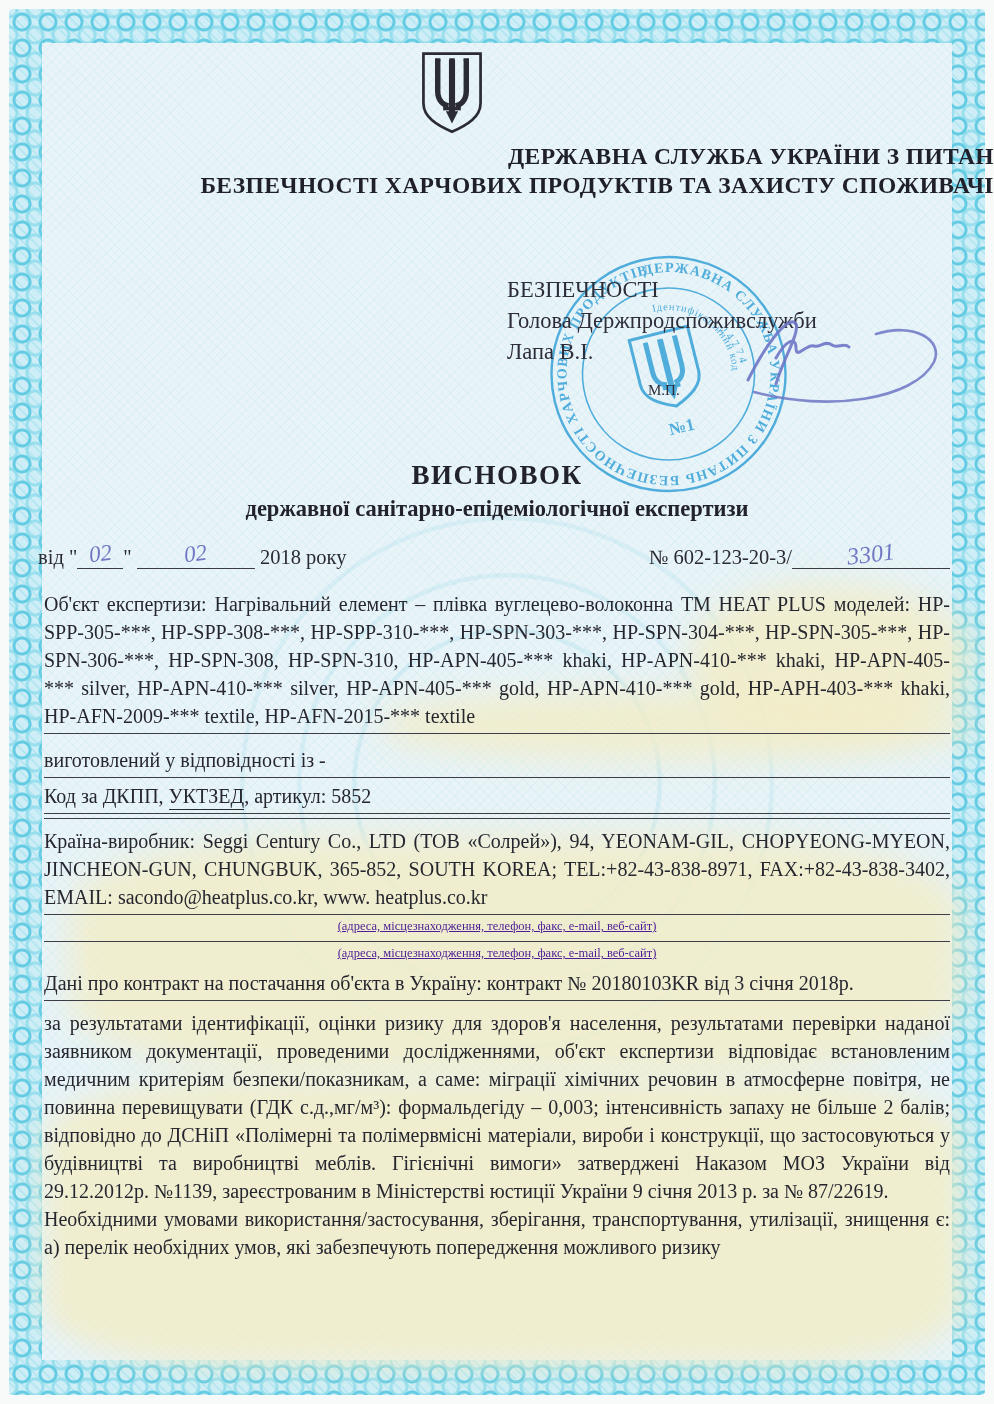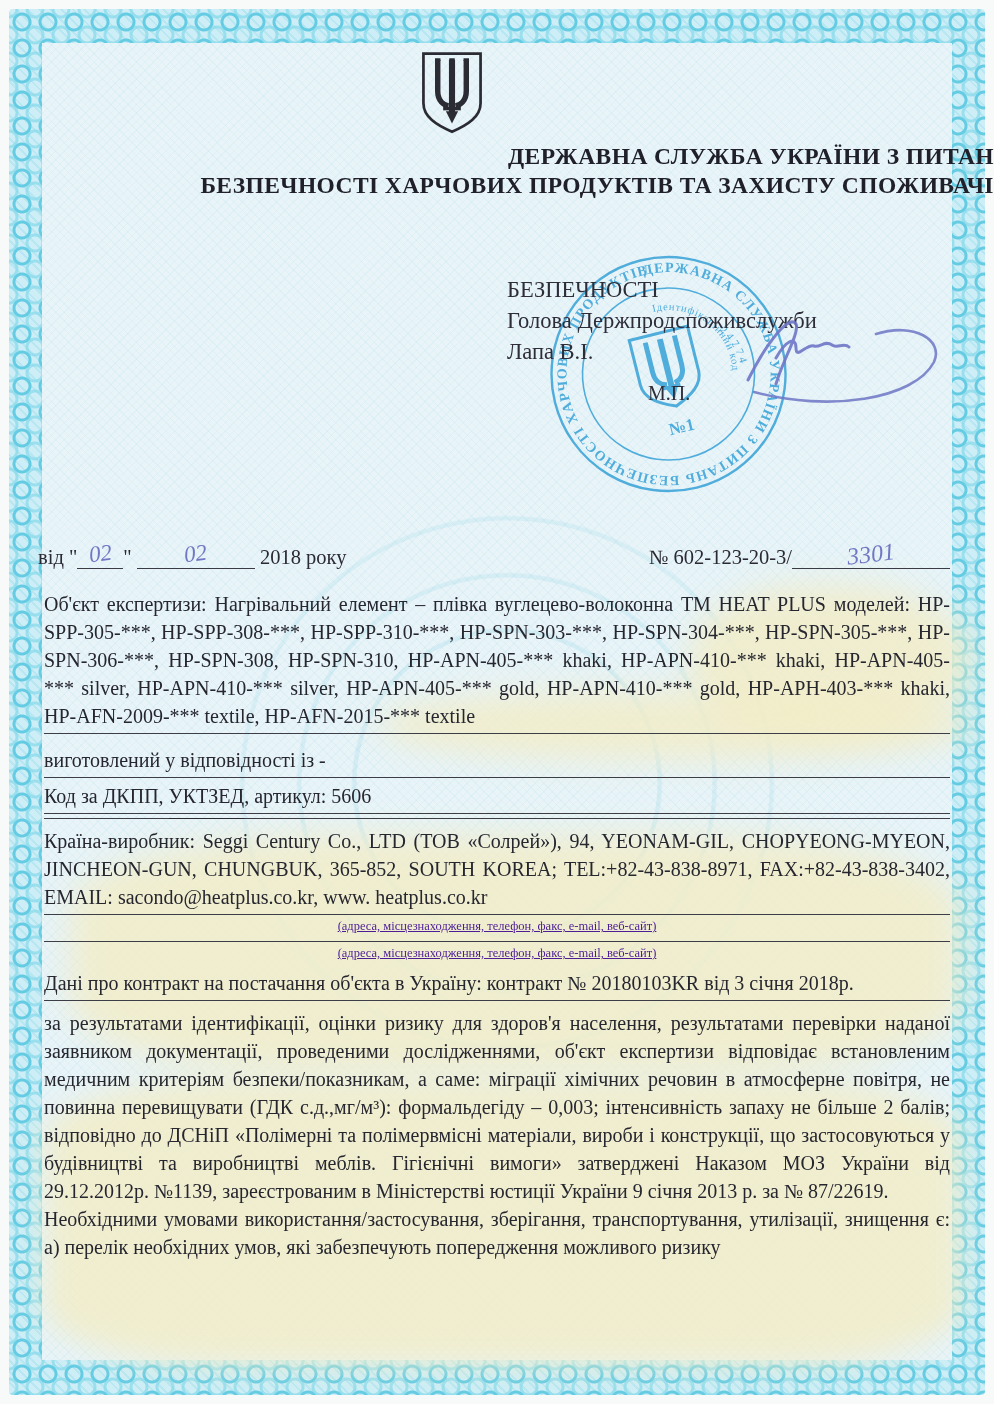--- a/index.html
+++ b/index.html
@@ -39,38 +39,38 @@
   .stain.s4{left:45px;top:1080px;width:915px;height:285px;border-radius:20%;filter:blur(14px);}
 
   
   .emblem{position:absolute;left:418px;top:50px;}
   .agency{position:absolute;left:16px;top:142px;width:100%;text-align:right;line-height:1.25;}
   .agency .n1,.agency .n2{font-weight:bold;font-size:23.5px;letter-spacing:.4px;color:#20202a;}
   .agency .addr,.agency .mail{font-size:20px;margin-top:3px;color:#26262f;}
 
   
   .approval{position:absolute;left:507px;top:274px;font-size:22.5px;line-height:31px;color:#2d2d3a;}
-  .mp{position:absolute;left:648px;top:382px;font-size:20px;color:#2d2d3a;}
+  .mp{position:absolute;left:648px;top:382px;font-size:15px;color:#2d2d3a;}
   .stamp{position:absolute;left:543px;top:248px;opacity:.82;transform:rotate(-14deg);}
   .signature{position:absolute;left:728px;top:298px;}
 
   
   .doc-title{position:absolute;left:0;top:460px;width:100%;text-align:center;}
   .doc-title .t1{font-weight:bold;font-size:27px;letter-spacing:1.5px;color:#22222c;}
   .doc-title .t2{font-weight:bold;font-size:22.5px;margin-top:5px;color:#22222c;}
   .dateline{position:absolute;left:38px;right:44px;top:546px;display:flex;justify-content:space-between;font-size:20.5px;}
   .blank{display:inline-block;border-bottom:1.8px solid #3b3b45;text-align:center;position:relative;height:22px;vertical-align:bottom;}
   .hand{display:inline-block;font-style:italic;font-size:23px;color:#7277c4;transform:translateY(-5px) rotate(-7deg);}
 
   
   .body{position:absolute;left:44px;right:44px;top:590px;font-size:20px;line-height:28px;text-align:justify;color:#26262f;}
   .body p{margin:0;}
   .rule{height:0;border-top:1.4px solid #3d3d47;margin:3px 0 4px 0;}
   .caption{font-size:12.5px;text-align:center;line-height:15px;margin:0 0 2px 0;color:#4c1d95;text-decoration:underline;}
-  .uline{border-bottom:1.6px solid #2a2a33;padding-bottom:11px;}
+  .uline{border-bottom:1.6px solid #2a2a33;padding-bottom:2px;}
   .gap8{height:8px;} .gap4{height:4px;}
 </style>
 </head>
 <body>
 
 <div class="page">
 
   <div class="border-band"></div>
   <div class="inner"></div>
   <div class="stain s1"></div>
@@ -132,20 +132,24 @@
   </div>
   <div class="mp">М.П.</div>
 
   <div class="signature">
     <svg width="235" height="112" viewBox="0 0 235 112" fill="none">
       <path d="M20,82 C40,42 62,16 68,26 C72,34 54,64 48,86 M48,60 C58,42 68,38 68,50 C68,62 78,46 86,48 C92,50 97,42 104,47 C109,51 116,44 121,49" stroke="#6f76c6" stroke-width="3" stroke-linecap="round" opacity=".9"></path>
       <path d="M26,94 C100,114 186,102 206,64 C216,42 186,24 148,36" stroke="#6f76c6" stroke-width="2.6" stroke-linecap="round" opacity=".85"></path>
     </svg>
   </div>
 
+  <div class="doc-title">
+    <div class="t1">ВИСНОВОК</div>
+    <div class="t2">державної санітарно-епідеміологічної експертизи</div>
+  </div>
 
   <div class="dateline">
     <span>
       <span>від "</span><span class="blank" style="width:46px;"><span class="hand">02</span></span><span>"</span>
       <span class="blank" style="width:118px;"><span class="hand">02</span></span>
       <span>2018 року</span>
     </span>
     <span>
       <span>№ 602-123-20-3/</span><span class="blank" style="width:158px;"><span class="hand" style="font-size:24px;">3301</span></span>
     </span>
@@ -153,21 +157,21 @@
 
   <div class="body">
 
     <p>Об'єкт експертизи: Нагрівальний елемент – плівка вуглецево-волоконна ТМ HEAT PLUS моделей: HP-SPP-305-***, HP-SPP-308-***, HP-SPP-310-***, HP-SPN-303-***, HP-SPN-304-***, HP-SPN-305-***, HP-SPN-306-***, HP-SPN-308, HP-SPN-310, HP-APN-405-*** khaki, HP-APN-410-*** khaki, HP-APN-405-*** silver, HP-APN-410-*** silver, HP-APN-405-*** gold, HP-APN-410-*** gold, HP-APH-403-*** khaki, HP-AFN-2009-*** textile, HP-AFN-2015-*** textile</p>
     <div class="rule"></div>
     <div class="gap8"></div>
 
     <p>виготовлений у відповідності із -</p>
     <div class="rule"></div>
 
-    <p><span>Код за ДКПП, </span><span class="uline">УКТЗЕД</span><span>, артикул: 5606</span></p>
+    <p><span>Код за ДКПП, </span><span class="uline">УКТЗЕД</span><span>, артикул: 5852</span></p>
     <div class="rule"></div>
 
     <div class="rule"></div>
     <div class="gap4"></div>
 
     <p>Країна-виробник: Seggi Century Co., LTD (ТОВ «Солрей»), 94, YEONAM-GIL, CHOPYEONG-MYEON, JINCHEON-GUN, CHUNGBUK, 365-852, SOUTH KOREA; TEL:+82-43-838-8971, FAX:+82-43-838-3402, EMAIL: sacondo@heatplus.co.kr, www. heatplus.co.kr</p>
     <div class="rule"></div>
     <p class="caption">(адреса, місцезнаходження, телефон, факс, e-mail, веб-сайт)</p>
     <div class="gap4"></div>
 

